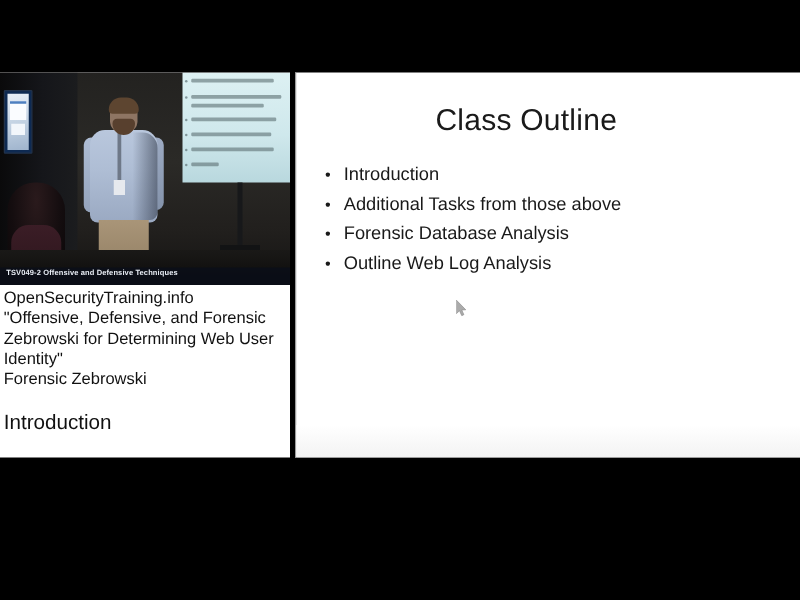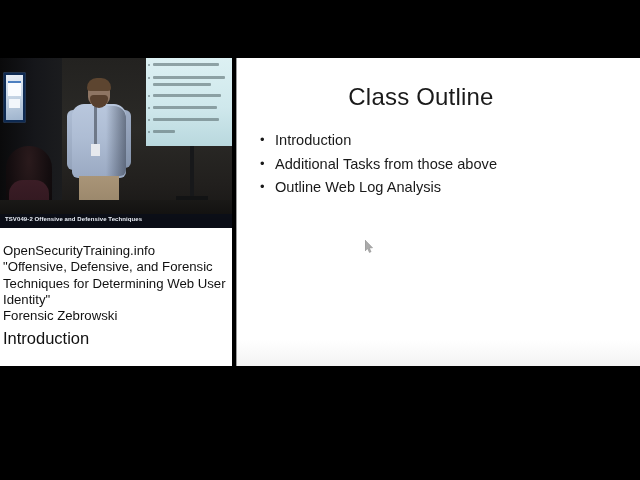--- a/index.html
+++ b/index.html
@@ -256,21 +256,21 @@
     letter-spacing: 0.1px;
     white-space: nowrap;
   }
 
   
   #talk-info {
     position: absolute;
     left: 0;
     top: 170px;
     width: 232px;
-    padding: 15px 6px 0 3px;
+    padding: 2px 6px 0 3px;
     box-sizing: border-box;
   }
   #talk-info .line {
     font-size: 13.2px;
     line-height: 16.3px;
     color: #111111;
     white-space: nowrap;
   }
   #talk-info .wrapline {
     font-size: 13.2px;
@@ -428,35 +428,36 @@
         <div class="floor-dark"></div>
 
         <div id="camera-caption-bar">
           <div id="camera-caption-text">TSV049-2 Offensive and Defensive Techniques</div>
         </div>
       </div>
 
       <div id="talk-info">
         <div class="line">OpenSecurityTraining.info</div>
         <div class="wrapline">"Offensive, Defensive, and Forensic</div>
-        <div class="wrapline">Techniques for Determining Web User</div>
+        <div class="wrapline">Zebrowski for Determining Web User</div>
         <div class="wrapline">Identity"</div>
         <div class="line">Forensic Zebrowski</div>
       </div>
 
       <div id="section-heading">Introduction</div>
     </div>
 
     <div id="slide-panel">
 
       <div id="slide-title">Class Outline</div>
 
       <div id="slide-bullets">
         <div class="bullet-row">Introduction</div>
         <div class="bullet-row">Additional Tasks from those above</div>
+        <div class="bullet-row">Forensic Database Analysis</div>
         <div class="bullet-row">Outline Web Log Analysis</div>
       </div>
 
       <div id="slide-footer-smudge"></div>
 
       <div id="slide-footer-date">4/4/2013</div>
 
       <div id="slide-footer-page">4</div>
 
       <div id="slide-bottom-fade"></div>

